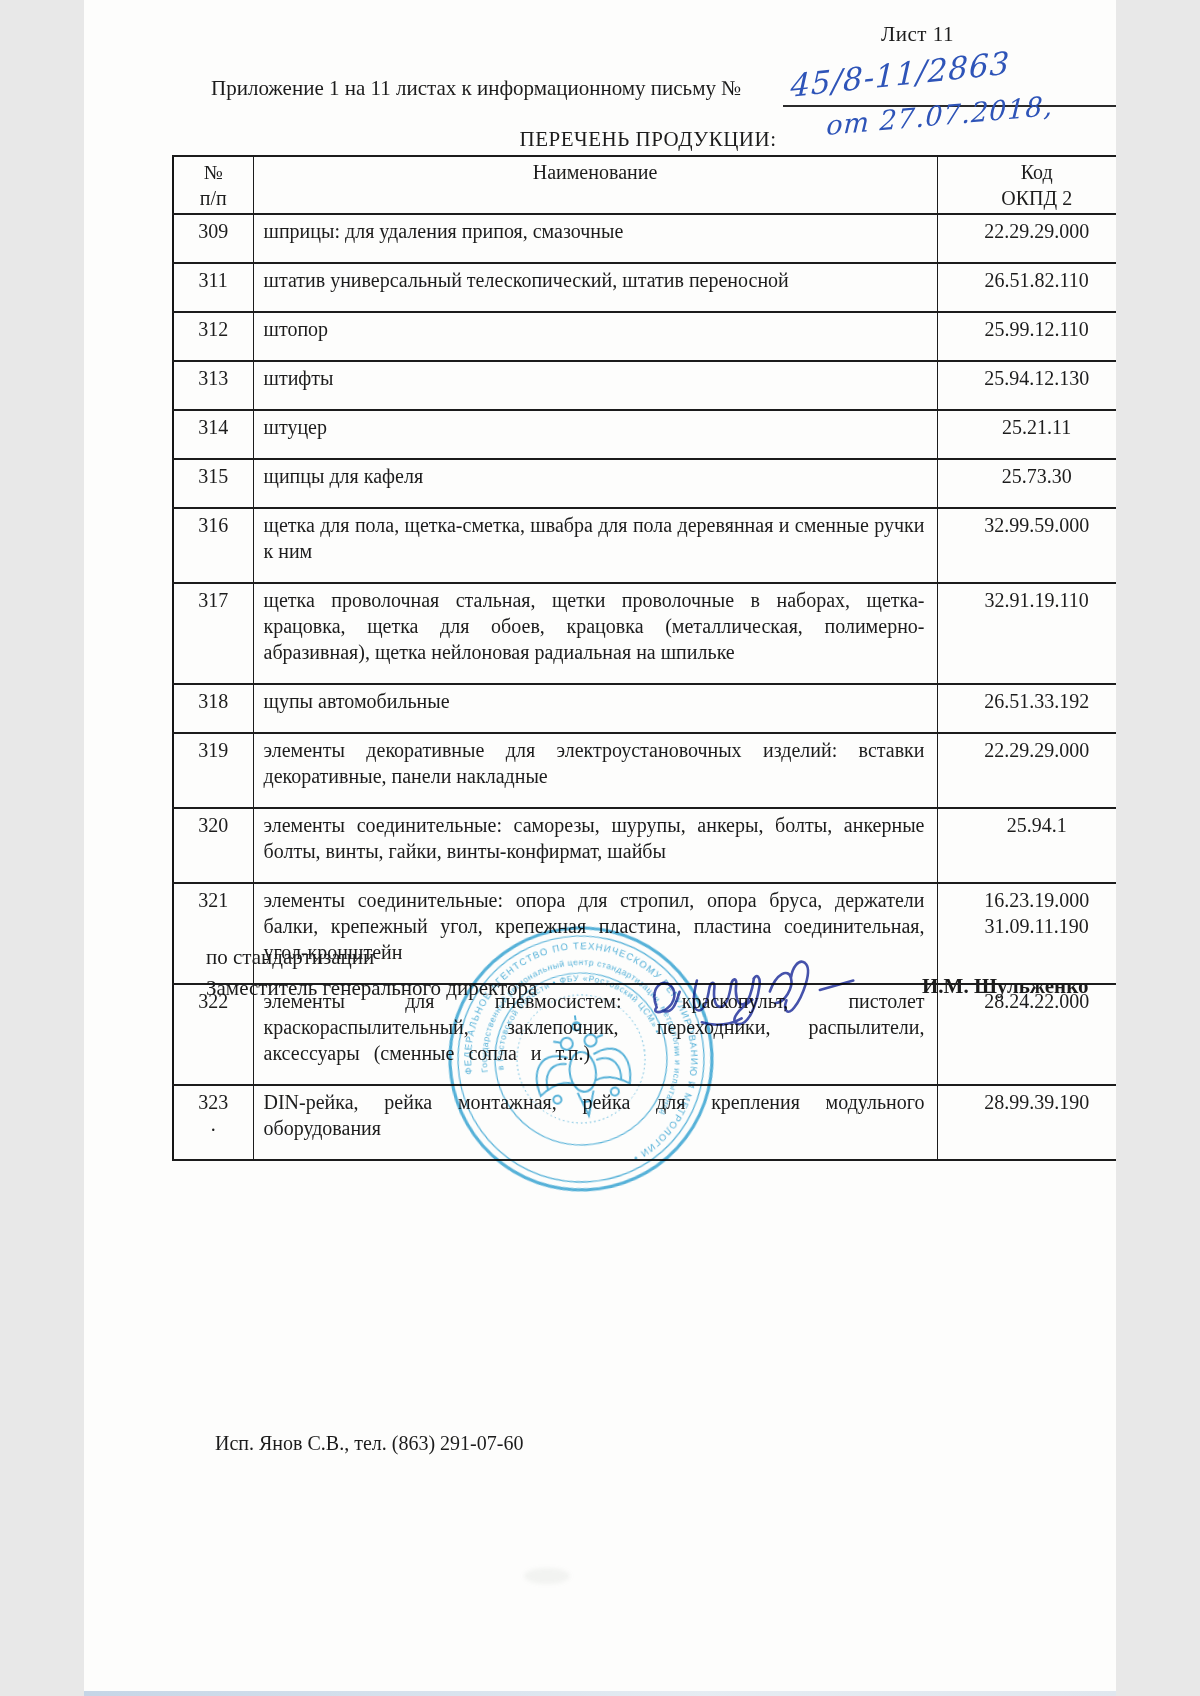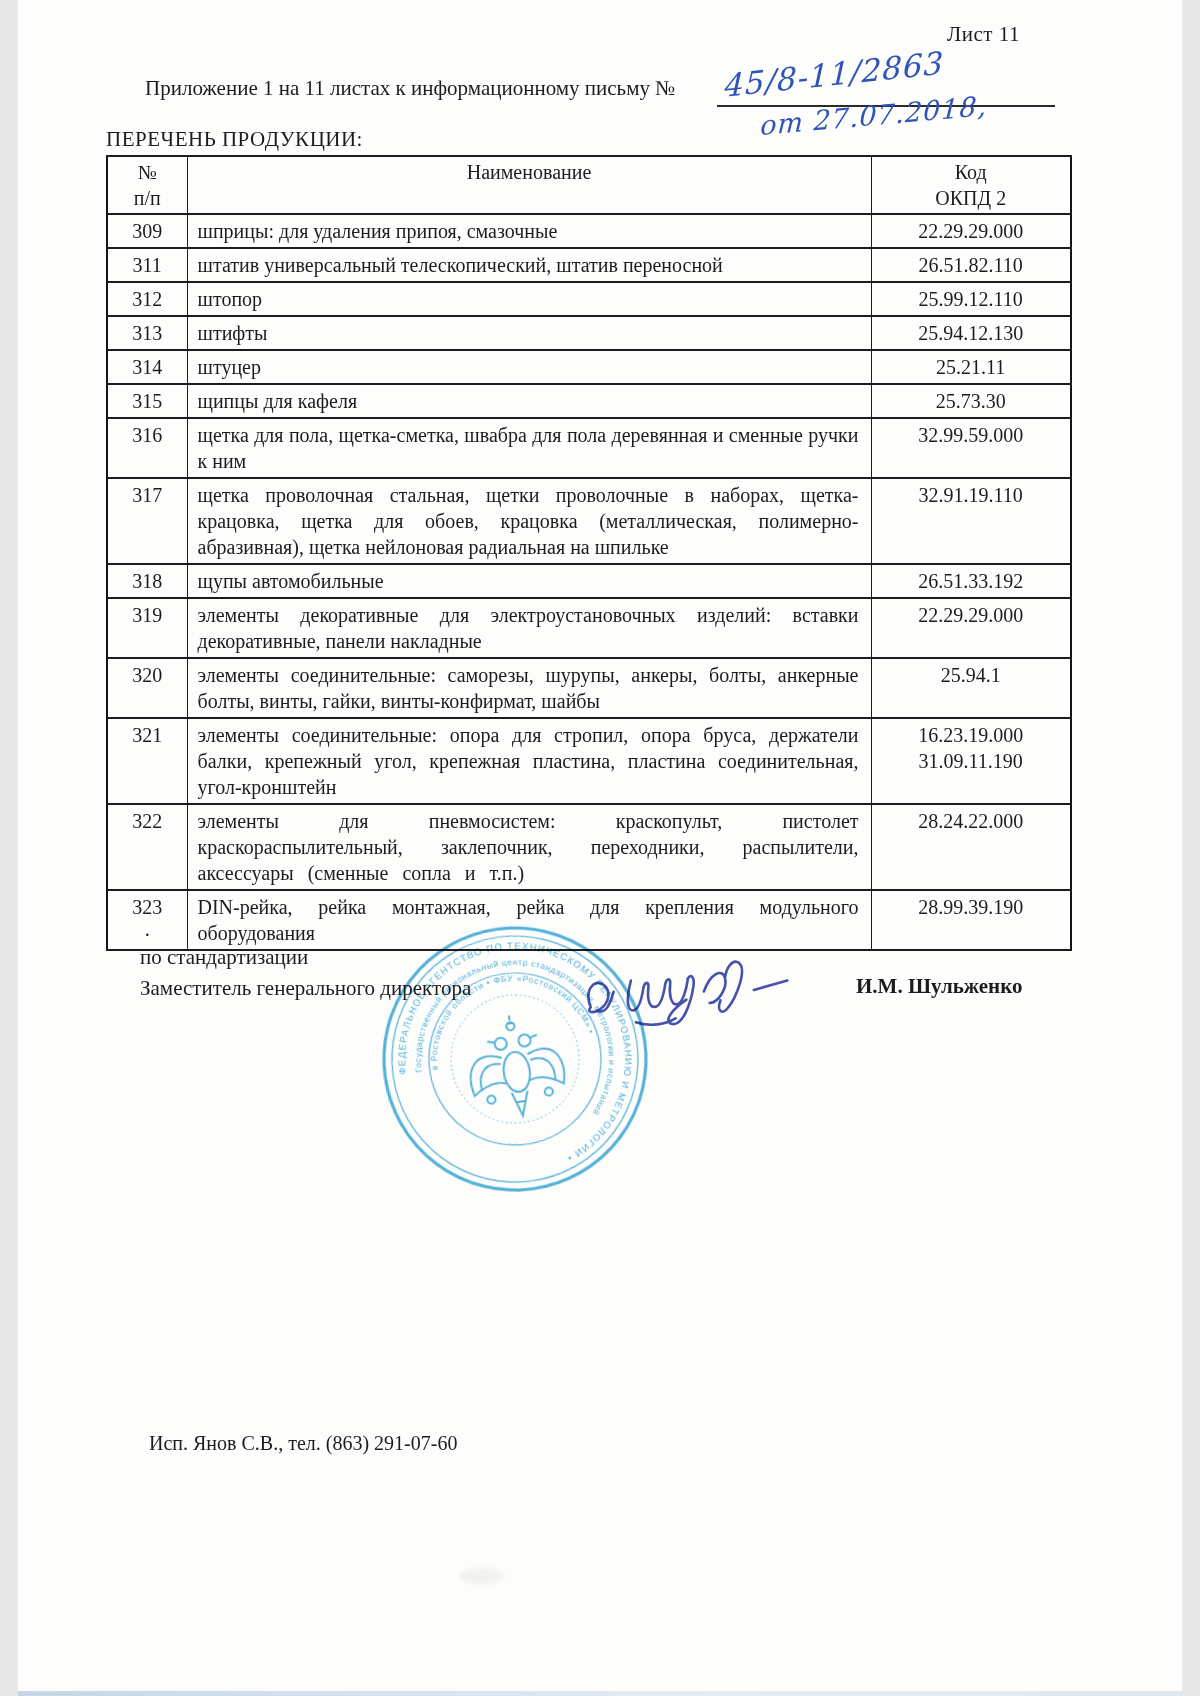--- a/index.html
+++ b/index.html
@@ -1,41 +1,41 @@
 <!DOCTYPE html>
 <html><head>
 <meta charset="utf-8">
 <style>
   html,body{margin:0;padding:0;background:#e8e8e8;}
   .page{
-    position:relative; width:1164px; height:1696px; margin:0 auto;
+    position:relative; width:1032px; height:1696px; margin:0 auto;
     background:#fefefdfa; background-color:#fdfdfc; overflow:hidden;
     font-family:"Liberation Serif","DejaVu Serif",serif; color:#1c1c1c;
   }
   .sheet-label{position:absolute; top:22px; right:162px; font-size:21px; letter-spacing:.5px;}
   .appendix-line{position:absolute; top:76px; left:127px; font-size:21px; white-space:nowrap;}
   .number-underline{position:absolute; left:699px; top:105px; width:338px; height:2px; background:#2b2b2b;}
   .hand{color:#2e54b8; font-style:italic; font-family:"DejaVu Serif",serif; white-space:nowrap;}
   .hand-number{position:absolute; left:706px; top:56px; font-size:31px; letter-spacing:1px;
     transform:rotate(-6deg) skewX(-8deg);}
   .hand-date{position:absolute; left:742px; top:100px; font-size:27px; letter-spacing:1px;
     transform:rotate(-5deg) skewX(-8deg);}
-  .doc-title{position:absolute; top:127px; left:88px; width:964px; text-align:left;
+  .doc-title{position:absolute; top:127px; left:82px; width:964px; text-align:center;
     font-size:21px; letter-spacing:.5px;}
   table.product{position:absolute; top:155px; left:88px; width:964px; border-collapse:collapse;
     table-layout:fixed;}
   table.product th, table.product td{
     border:1px solid #1c1c1c; border-top-width:2px; border-bottom-width:2px;
     font-size:20px; line-height:26px; vertical-align:top; font-weight:normal;
   }
   table.product{border:2px solid #151515;}
   col.c-num{width:80px;} col.c-name{width:684px;} col.c-code{width:200px;}
   th{padding:2px 4px; text-align:center; font-size:21px;}
   td.num-cell{text-align:center; padding:3px 19px;}
-  td.name-cell{text-align:justify; text-align-last:left; padding:3px 12px 3px 10px;}
+  td.name-cell{text-align:justify; text-align-last:left; padding:3px 12px 18px 10px;}
   td.code-cell{text-align:center; padding:3px 2px;}
   .sig-position{position:absolute; left:122px; top:942px; font-size:21px; line-height:31px;}
   .sig-name{position:absolute; left:838px; top:974px; font-size:21px;font-weight:bold;}
   .stamp-wrap{position:absolute; left:358px; top:920px; width:278px; height:278px;
     mix-blend-mode:multiply; opacity:.9; transform:rotate(-8deg);}
   .signature-wrap{position:absolute; left:556px; top:936px; width:244px; height:116px;
     mix-blend-mode:multiply; transform:rotate(-4deg);}
   .executor-line{position:absolute; left:131px; top:1412px; font-size:20px;margin-top:20px;}
   .scan-smudge{position:absolute; left:440px; top:1568px; width:46px; height:16px;
     background:rgba(120,125,120,.08); border-radius:50%; filter:blur(2px);}

